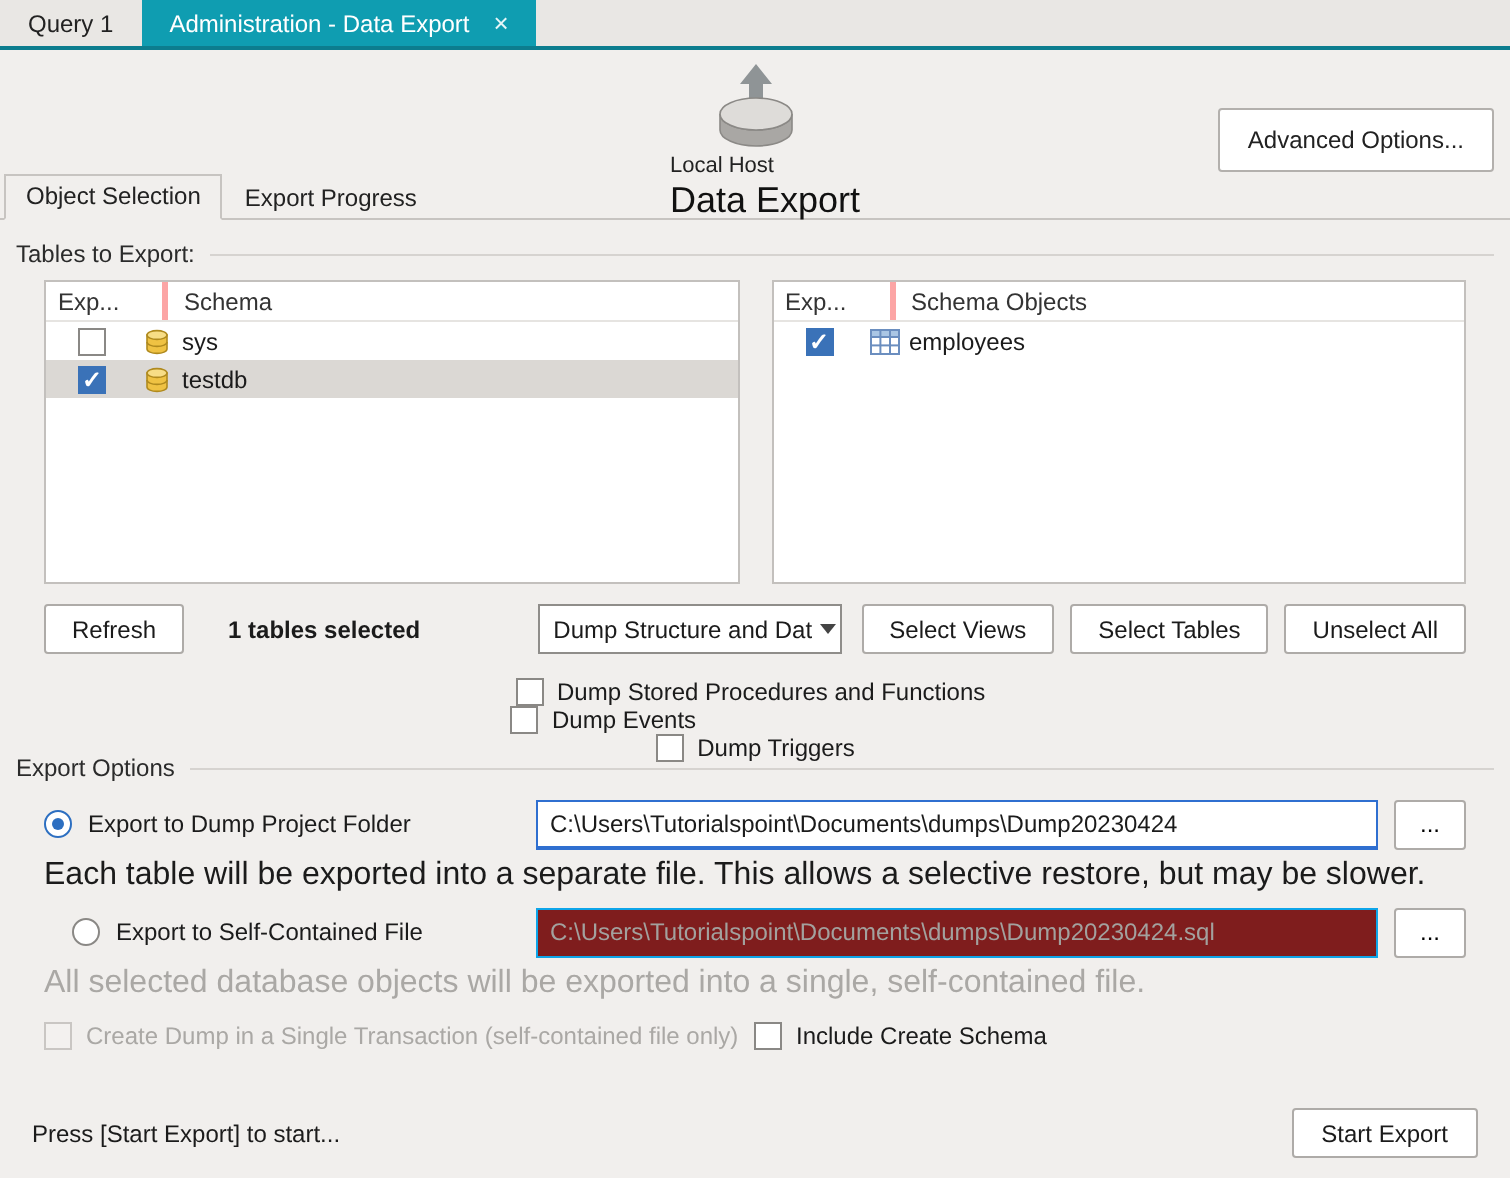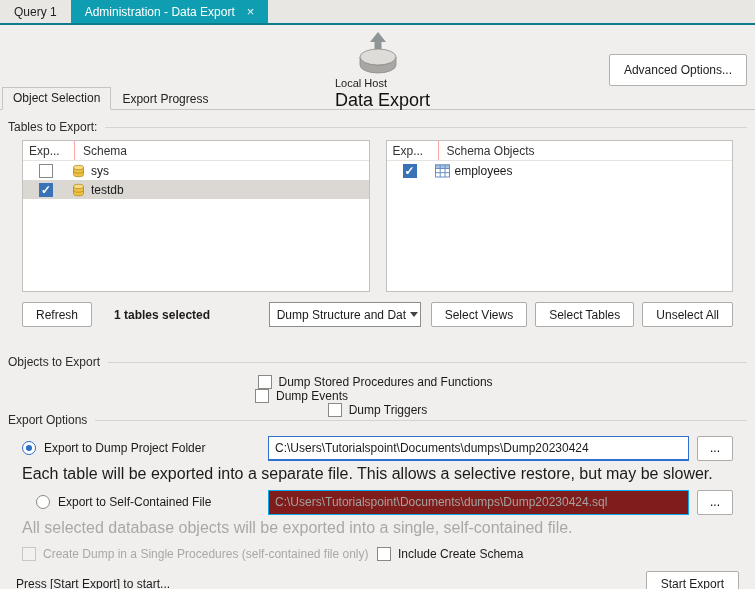--- a/index.html
+++ b/index.html
@@ -55,21 +55,21 @@
 
   
   .ghead { display:flex; align-items:center; gap:8px; margin:6px 0 6px; }
   .glabel { font-size:12px; color:#2b2b2b; white-space:nowrap; }
   .gline { flex:1; height:1px; background:#d6d3d0; }
 
   
   .panels { display:flex; gap:16px; padding:0 14px; }
   .panel { flex:1; height:152px; background:#fff; border:1px solid #c3c0bd; overflow:hidden; }
   .phead { display:flex; align-items:center; height:20px; border-bottom:1px solid #e6e4e1; color:#333; }
-  .phead .c1 { width:52px; padding-left:6px; border-right:1px solid #fca5a5; height:100%; display:flex; align-items:center; }
+  .phead .c1 { width:61px; padding-left:6px; border-right:3px solid #fca5a5; height:100%; display:flex; align-items:center; }
   .phead .c2 { padding-left:8px; }
   .prow { display:flex; align-items:center; height:19px; cursor:default; }
   .prow.on { background:#dbd8d4; }
   .prow .cbcell { width:46px; display:flex; justify-content:center; flex:none; }
   .prow .rowicon { width:15px; height:14px; margin:0 5px 0 2px; flex:none; }
   .prow .rname { font-size:12px; color:#1b1b1b; }
 
   
   .cb {
     width:14px; height:14px; background:#fff; border:1px solid #8a8885;
@@ -233,24 +233,20 @@
       <span class="spacer"></span>
       <div class="dropdown">
         <span>Dump Structure and Dat</span>
         <span class="chev"></span>
       </div>
       <button class="btn">Select Views</button>
       <button class="btn">Select Tables</button>
       <button class="btn">Unselect All</button>
     </div>
 
-    <div class="ghead" style="margin-top:16px;">
-      <span class="glabel">Objects to Export</span>
-      <span class="gline"></span>
-    </div>
     <div class="objrow">
       <span class="cbl o1">
         <span class="cb"></span>
         <span class="lbl">Dump Stored Procedures and Functions</span>
       </span>
       <span class="cbl o2">
         <span class="cb"></span>
         <span class="lbl">Dump Events</span>
       </span>
       <span class="cbl">
@@ -280,21 +276,21 @@
         <span class="lbl">Export to Self-Contained File</span>
       </span>
       <input class="path-input disabled" disabled="" value="C:\Users\Tutorialspoint\Documents\dumps\Dump20230424.sql" style="">
       <button class="browse">...</button>
     </div>
     <div class="note gray">All selected database objects will be exported into a single, self-contained file.</div>
 
     <div class="lastrow">
       <span class="cbl g1">
         <span class="cb disabled"></span>
-        <span class="lbl gray">Create Dump in a Single Procedures (self-contained file only)</span>
+        <span class="lbl gray">Create Dump in a Single Transaction (self-contained file only)</span>
       </span>
       <span class="cbl">
         <span class="cb"></span>
         <span class="lbl">Include Create Schema</span>
       </span>
     </div>
 
     <div class="footer">
       <span class="status">Press [Start Export] to start...</span>
       <button class="btn start-btn">Start Export</button>

